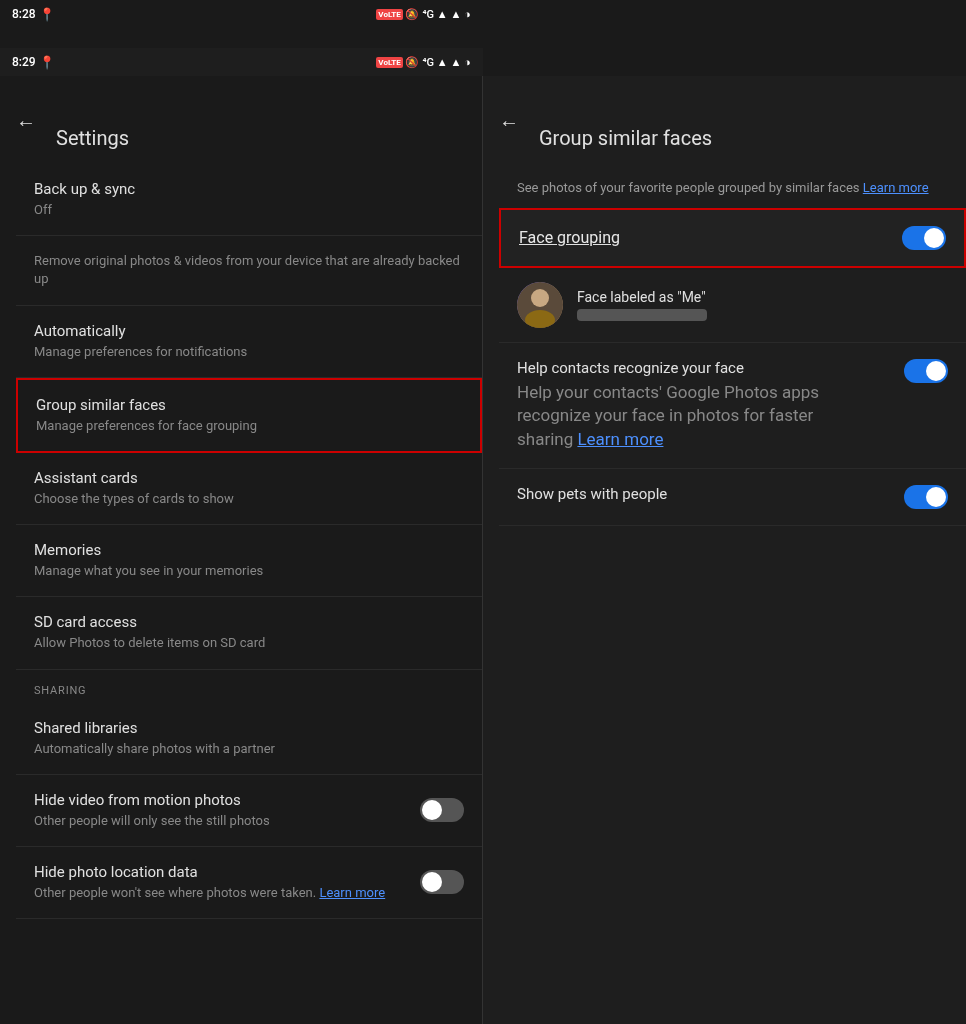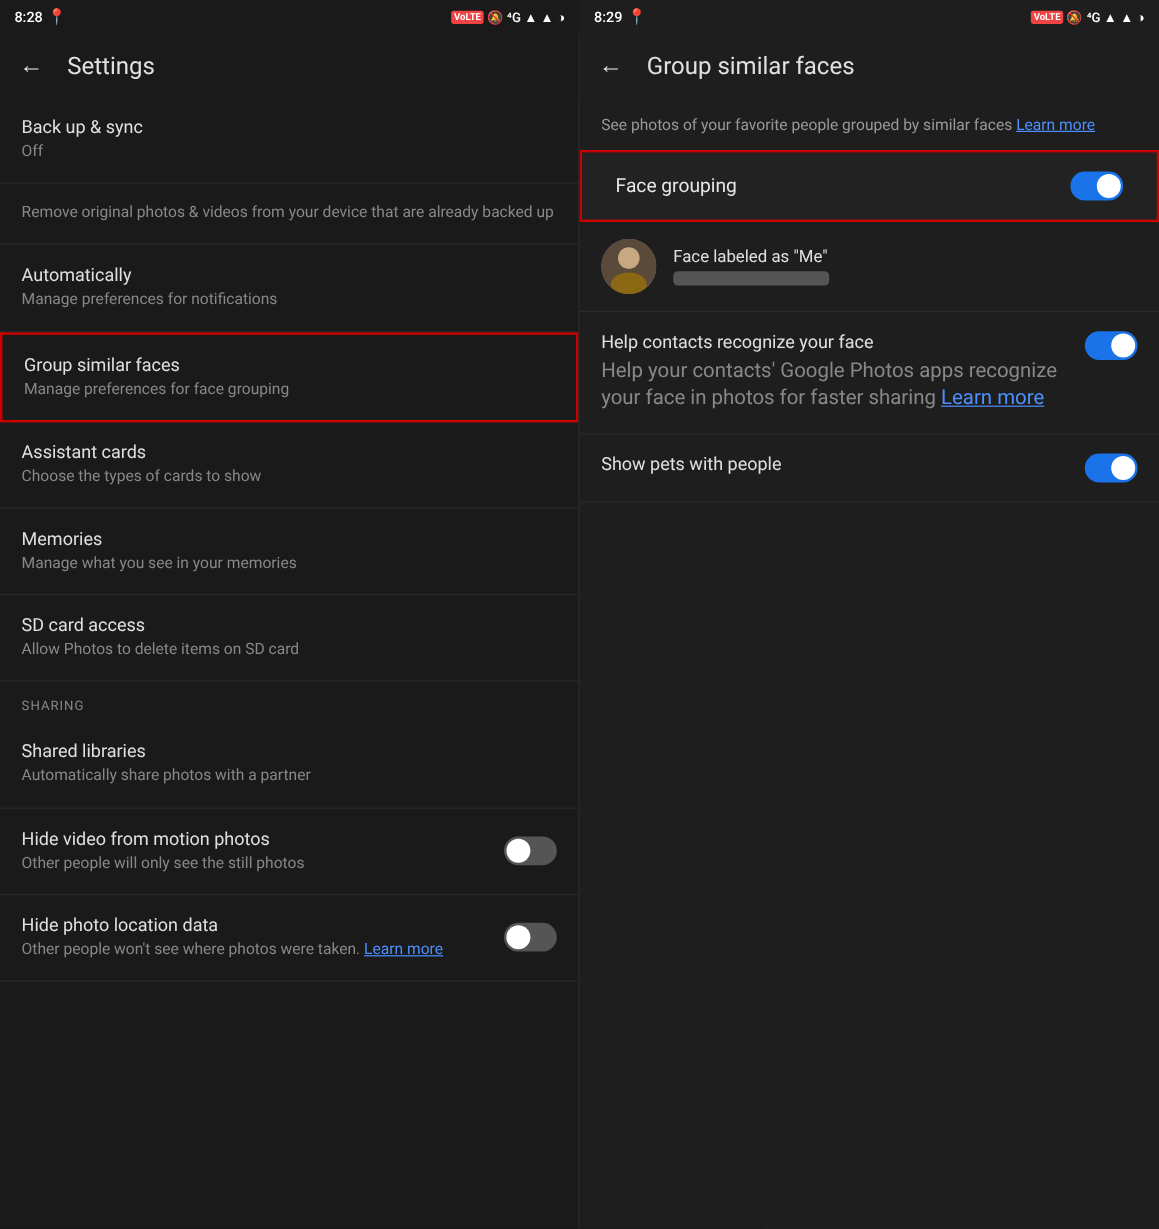--- a/index.html
+++ b/index.html
@@ -65,26 +65,28 @@
       font-size: 20px;
       color: #e0e0e0;
       cursor: pointer;
       user-select: none;
     }
 
     .panel-title {
       font-size: 20px;
       font-weight: 400;
       color: #e0e0e0;
+      margin-top: 36px;
     }
 
     .panel-content {
       flex: 1;
       overflow-y: auto;
       padding: 0;
+      margin-left: 16px;
     }
 
     
     .settings-item {
       padding: 16px 18px;
       border-bottom: 1px solid #2a2a2a;
       cursor: pointer;
     }
     .settings-item.highlighted {
       border: 2px solid #cc0000;
@@ -164,24 +166,25 @@
     .rp-link {
       color: #4d90fe;
       text-decoration: underline;
       cursor: pointer;
     }
 
     .face-grouping-row {
       display: flex;
       align-items: center;
       justify-content: space-between;
-      padding: 16px 28px;
+      padding: 16px 18px;
       border: 2px solid #cc0000;
       margin: 0;
       background: #222;
+      text-decoration: underline;
     }
 
     .face-grouping-label {
       font-size: 16px;
       color: #e8e8e8;
     }
 
     .face-me-row {
       display: flex;
       align-items: center;
@@ -260,20 +263,21 @@
       background: #ef4444;
       color: #fff;
       padding: 1px 2px;
       border-radius: 2px;
       font-weight: bold;
     }
 
     .dual-status-bar {
       display: flex;
       width: 100%;
+      flex-direction: column;
     }
     .dual-status-bar > div {
       width: 483px;
     }
   </style>
 </head>
 <body>
 
 <div class="dual-status-bar">
   <div class="status-bar">
@@ -281,21 +285,21 @@
       <span>8:28</span>
       <span style="font-size:13px;">📍</span>
     </div>
     <div class="status-right">
       <span class="volte-badge">VoLTE</span>
       <span>🔕</span>
       <span style="font-size:11px;">⁴G ▲ ▲</span>
       <span>◑</span>
     </div>
   </div>
-  <div class="status-bar" style="background:#1e1e1e;">
+  <div class="status-bar" style="background:#1e1e1e;margin-top:20px;">
     <div class="status-left">
       <span>8:29</span>
       <span style="font-size:13px;">📍</span>
     </div>
     <div class="status-right">
       <span class="volte-badge">VoLTE</span>
       <span>🔕</span>
       <span style="font-size:11px;">⁴G ▲ ▲</span>
       <span>◑</span>
     </div>

